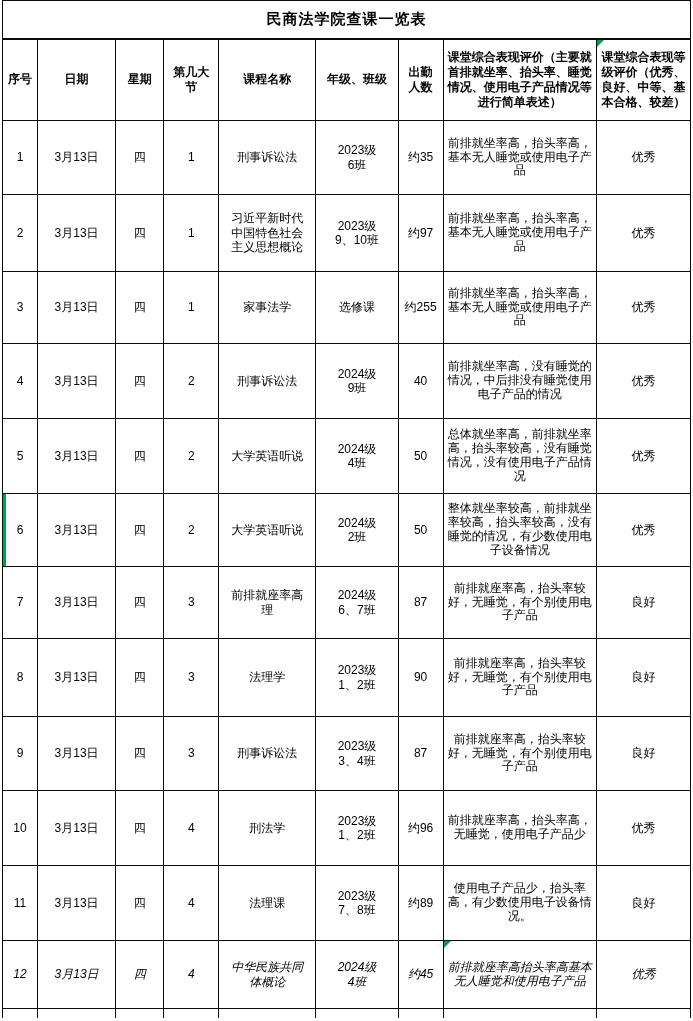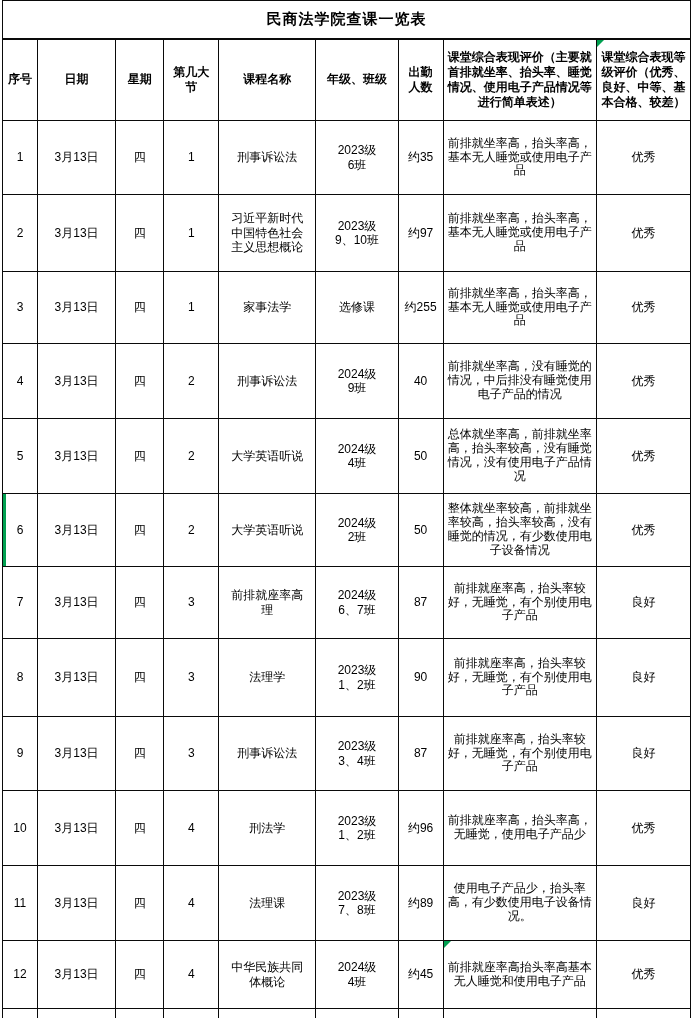--- a/index.html
+++ b/index.html
@@ -219,21 +219,21 @@
     <td>3月13日</td>
     <td>四</td>
     <td>4</td>
     <td class="pre">法理课</td>
     <td class="pre">2023级
 7、8班</td>
     <td>约89</td>
     <td class="eval">使用电子产品少，抬头率高，有少数使用电子设备情况。</td>
     <td>良好</td>
   </tr>
-      <tr style="height: 68px;">
+      <tr style="height: 68px; font-style: italic;">
     <td>12</td>
     <td>3月13日</td>
     <td>四</td>
     <td>4</td>
     <td class="pre">中华民族共同
 体概论</td>
     <td class="pre">2024级
 4班</td>
     <td>约45</td>
     <td class="eval">前排就座率高抬头率高基本无人睡觉和使用电子产品<span class="marker"></span></td>

